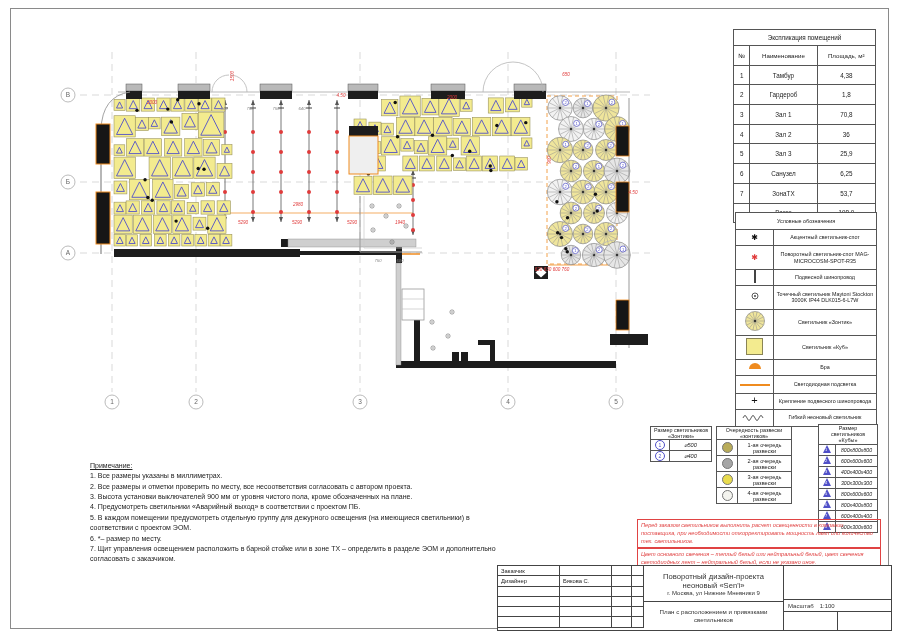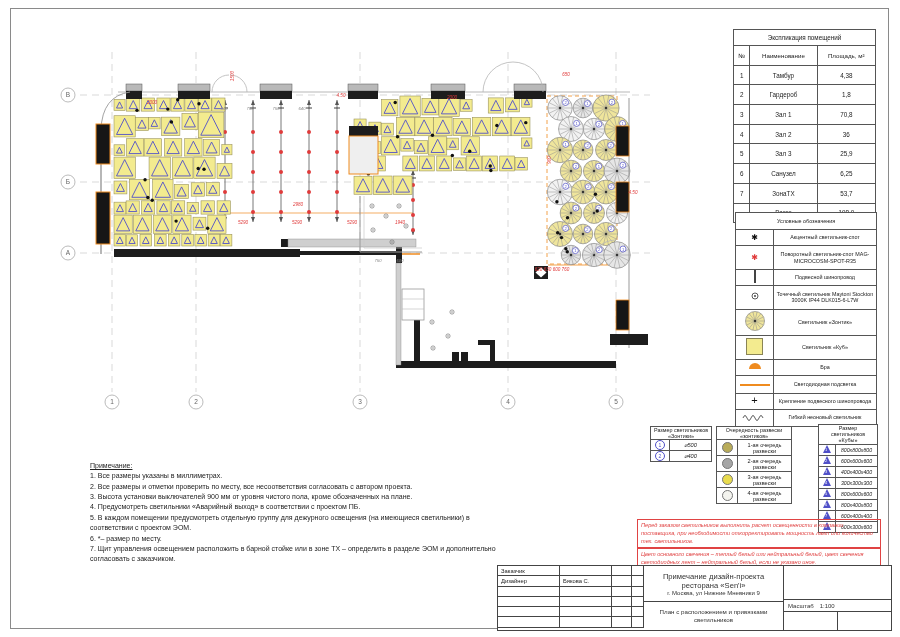--- a/index.html
+++ b/index.html
@@ -1372,22 +1372,22 @@
         <div></div>
         <div></div>
         <div></div>
         <div></div>
         <div></div>
         <div></div>
         <div></div>
       </div>
     <div class="tb-center">
       <div class="tb-proj">
-        <span class="l1">Примечание дизайн-проекта</span>
-        <span class="l2">ресторана «Sen'i»</span>
+        <span class="l1">Поворотный дизайн-проекта</span>
+        <span class="l2">неоновый «Sen'i»</span>
         <span class="l3">г. Москва, ул Нижние Мневники 9</span>
       </div>
       <div class="tb-name">
         <span>План с расположением и привязками</span>
         <span>светильников</span>
       </div>
     </div>
     <div class="tb-right">
       <div class="tb-r-top"></div>
       <div class="tb-scale">

